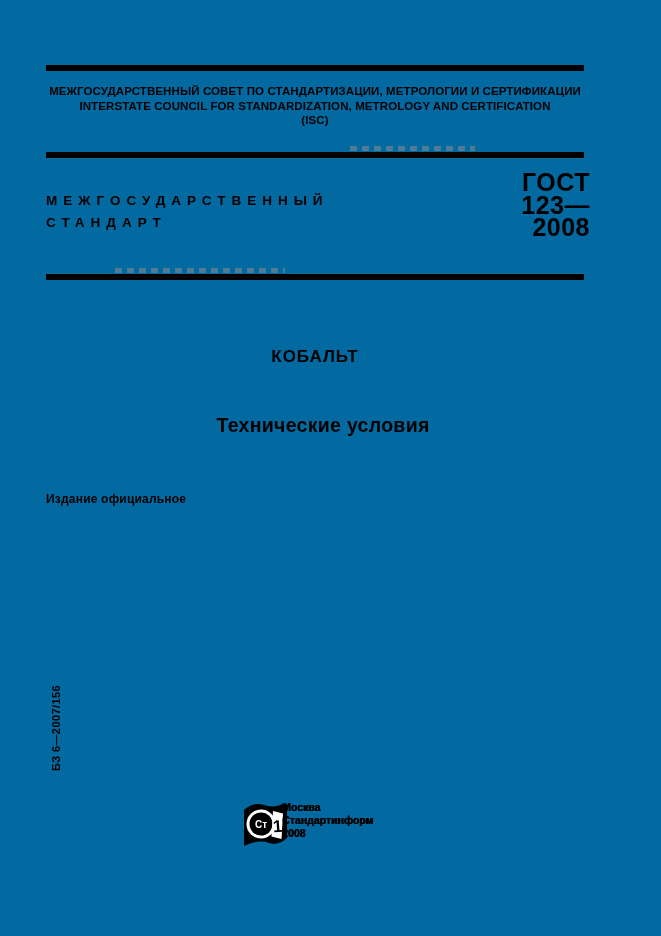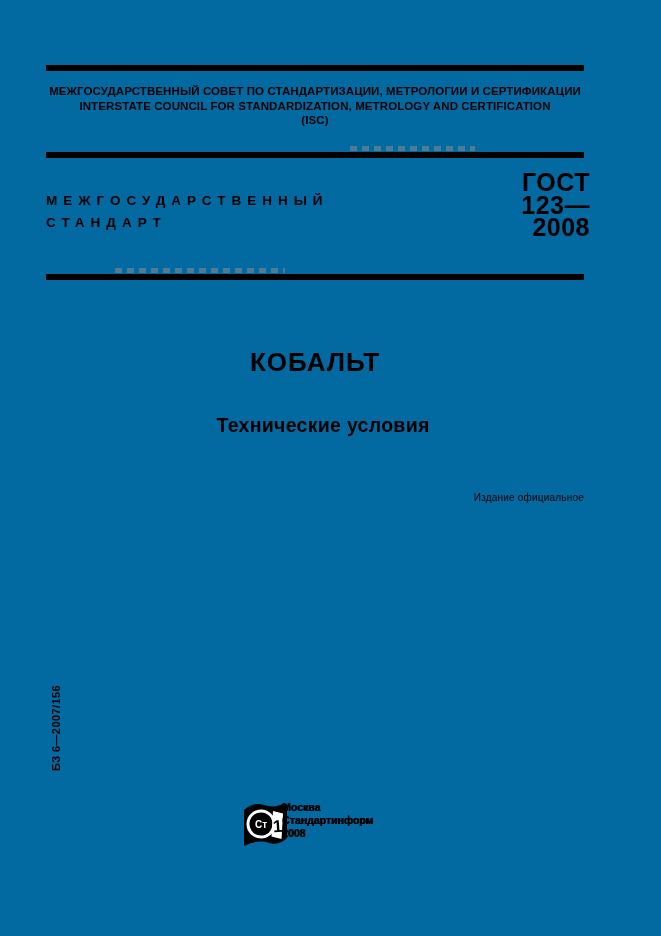--- a/index.html
+++ b/index.html
@@ -62,42 +62,42 @@
   }
 
   .doc-title {
     position: absolute;
     left: 46px;
     top: 347px;
     width: 538px;
     margin: 0;
     text-align: center;
     font-weight: bold;
-    font-size: 26px;
+    font-size: 17px;
     letter-spacing: 1px;
   }
   .doc-subtitle {
     position: absolute;
     left: 46px;
     top: 406px;
     width: 538px;
     margin: 8px;
     text-align: center;
     font-weight: bold;
     font-size: 19.5px;
     letter-spacing: 0.3px;
   }
   .edition-note {
     position: absolute;
     left: 46px;
     top: 492px;
     width: 538px;
-    text-align: right;
-    font-weight: normal;
-    font-size: 10px;
+    text-align: left;
+    font-weight: bold;
+    font-size: 12px;
     letter-spacing: 0.2px;
   }
 
   .side-code {
     position: absolute;
     left: 2px;
     top: 721px;
     width: 110px;
     height: 14px;
     transform: rotate(-90deg);

